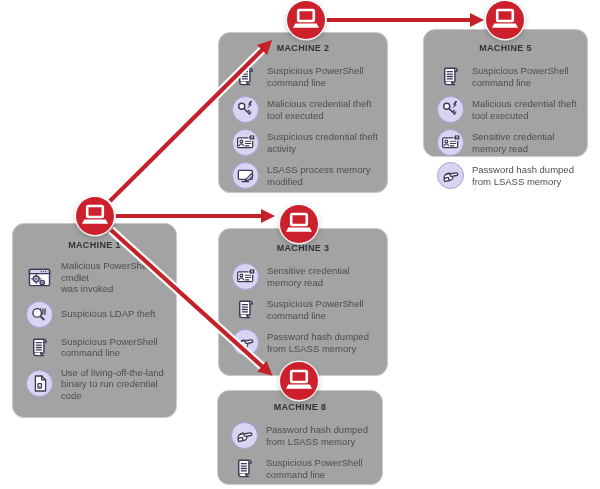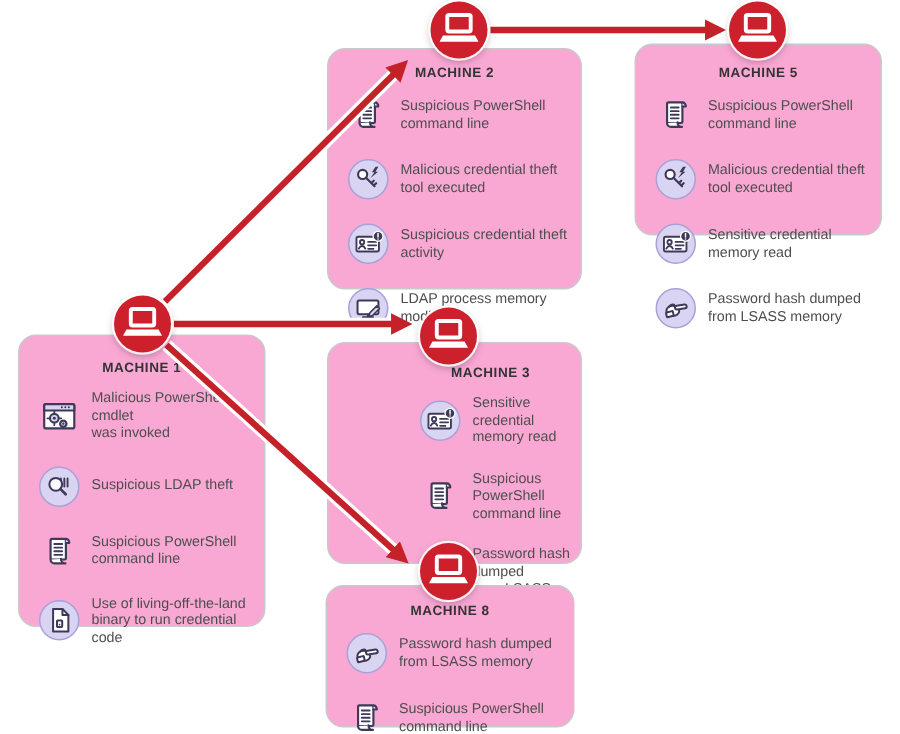--- a/index.html
+++ b/index.html
@@ -1,37 +1,37 @@
 <!DOCTYPE html>
 <html><head>
 <meta charset="utf-8">
 <style>
   html,body{margin:0;padding:0;background:#fff;}
   #canvas{
     position:relative;width:600px;height:489px;background:#fff;overflow:hidden;
     font-family:"Liberation Sans",sans-serif;
   }
   .card{
-    position:absolute;background:#f9a8d4;border:1px solid #c9c9c9;border-radius:12px;
+    position:absolute;background:#a3a3a3;border:1px solid #c9c9c9;border-radius:12px;
     box-sizing:border-box;z-index:1;
   }
   .card-title{
     text-align:center;font-size:9px;font-weight:bold;color:#333;
     letter-spacing:.35px;line-height:11px;
   }
-  .items{display:flex;flex-direction:column;gap:16px;padding:9px 6px 0 13px;}
+  .items{display:flex;flex-direction:column;gap:6px;padding:9px 6px 0 13px;}
   .item{display:flex;align-items:center;gap:8px;}
   .icon{width:27px;height:27px;flex:0 0 auto;display:flex;align-items:center;justify-content:center;}
   .icon svg{width:27px;height:27px;display:block;}
   .icon.circle{background:#d8d4f1;border:1px solid #a8a1d9;border-radius:50%;box-sizing:border-box;}
   .icon.circle svg{width:25px;height:25px;}
   .item-text{font-size:9.5px;line-height:11.5px;color:#4e4e4e;white-space:pre-line;}
   .c1{left:12px;top:223px;width:165px;height:195px;padding-top:16px;}
   .c2{left:218px;top:32px;width:170px;height:161px;padding-top:10px;}
-  .c3{left:218px;top:228px;width:170px;height:148px;padding-top:14px;padding-left:48px;}
+  .c3{left:218px;top:228px;width:170px;height:148px;padding-top:14px;}
   .c4{left:217px;top:390px;width:166px;height:95px;padding-top:11px;}
   .c5{left:423px;top:29px;width:165px;height:128px;padding-top:13px;}
   .node{
     position:absolute;width:38px;height:38px;border-radius:50%;background:#cc202d;
     z-index:6;box-shadow:0 0 0 1.5px rgba(255,255,255,.85),0 2px 6px rgba(0,0,0,.3);
     display:flex;align-items:center;justify-content:center;
   }
   .node svg{width:38px;height:38px;display:block;}
   #arrow-layer{position:absolute;left:0;top:0;z-index:5;pointer-events:none;}
   #symdefs{position:absolute;width:0;height:0;overflow:hidden;}
@@ -174,21 +174,21 @@
           </span>
         <span class="item-text">Suspicious credential theft
 activity</span>
       </div>
       <div class="item">
         <span class="icon circle">
             <svg>
               <use href="#sym-monitor"></use>
             </svg>
           </span>
-        <span class="item-text">LDAP process memory
+        <span class="item-text">LSASS process memory
 modified</span>
       </div>
     </div>
   </div>
 
   <div class="card c3">
     <div class="card-title">MACHINE 3</div>
     <div class="items">
       <div class="item">
         <span class="icon circle">

